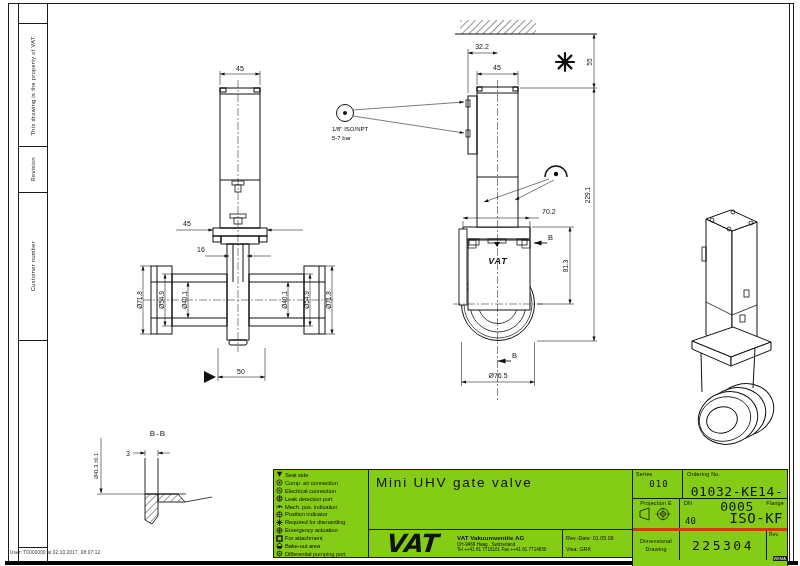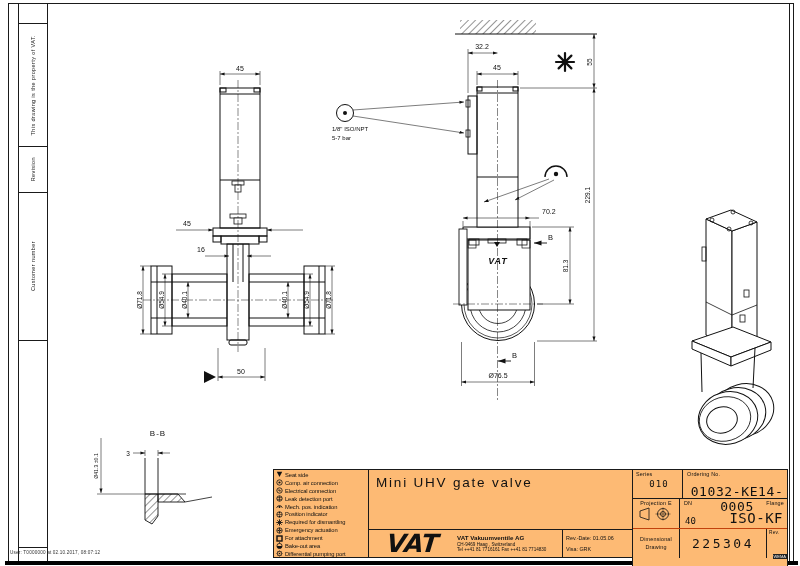--- a/index.html
+++ b/index.html
@@ -7,21 +7,21 @@
         font-family:"Liberation Sans",sans-serif;color:#111;}
   .abs{position:absolute;}
   .vline{position:absolute;width:1px;background:#1a1a1a;}
   .hline{position:absolute;height:1px;background:#1a1a1a;}
   .outer-frame{position:absolute;left:8px;top:3px;width:784px;height:557px;border:1.5px solid #1a1a1a;}
   .bottom-bar{position:absolute;left:5px;top:561px;width:793px;height:4px;background:#000;}
   .vtext{writing-mode:vertical-rl;transform:rotate(180deg);font-size:5.5px;letter-spacing:.4px;color:#222;}
   .cell{position:absolute;display:flex;align-items:center;justify-content:center;}
   .box{border:1px solid #1a1a1a;box-sizing:border-box;}
   
-  .tb{position:absolute;background:#fdba74;box-sizing:border-box;border:1px solid #1a1a1a;z-index:3;}
+  .tb{position:absolute;background:#84cc16;box-sizing:border-box;border:1px solid #1a1a1a;z-index:3;}
   .legend-row{display:flex;align-items:center;height:7.9px;padding-left:2px;gap:2px;}
   .legend-row svg{flex:0 0 auto;}
   .legend-label{font-size:5.8px;letter-spacing:-0.1px;white-space:nowrap;}
   .tb-title{font-size:13.5px;letter-spacing:1.8px;padding:5px 0 0 7px;}
   .small-lab{font-size:5.4px;letter-spacing:.2px;}
   .mono{font-family:"DejaVu Sans Mono",monospace;}
   .vat-logo{font-family:"DejaVu Sans",sans-serif;font-weight:900;font-style:italic;
             font-size:25px;transform:skewX(-6deg);letter-spacing:0;}
   .print-note{position:absolute;left:10px;top:550px;font-size:4.6px;color:#333;letter-spacing:.2px;z-index:4;}
   svg text{font-family:"Liberation Sans",sans-serif;fill:#111;stroke:none;}
@@ -371,21 +371,21 @@
       <div style="flex:0 0 46px;border-right:1px solid #1a1a1a;padding:1px 0 0 3px">
         <div class="small-lab">Series</div>
         <div class="mono" style="font-size:9px;text-align:center;margin-top:2px;letter-spacing:1px">010</div>
       </div>
       <div style="flex:1;padding:1px 0 0 4px">
         <div class="small-lab">Ordering No.</div>
         <div class="mono" style="font-size:13px;margin-top:7px;letter-spacing:0.6px;text-align:center">01032-KE14-0005</div>
       </div>
     </div>
 
-    <div style="display:flex;height:29px;border-bottom:1px solid #c2410c">
+    <div style="display:flex;height:29px;border-bottom:3px solid #c2410c">
       <div style="flex:0 0 46px;border-right:1px solid #1a1a1a;padding:1px 0 0 0;text-align:center">
         <div class="small-lab">Projection E</div>
         <svg width="34" height="15" viewBox="0 0 34 15" style="margin-top:1px">
           <g stroke="#111" fill="none" stroke-width="0.8">
             <polygon points="1,4 10,1 10,13 1,10"></polygon>
             <circle cx="24" cy="7" r="5.5"></circle>
               <circle cx="24" cy="7" r="2.5"></circle>
             <line x1="16.5" y1="7" x2="31.5" y2="7" stroke-width="0.5"></line>
             <line x1="24" y1="0.5" x2="24" y2="13.5" stroke-width="0.5"></line>
           </g>

